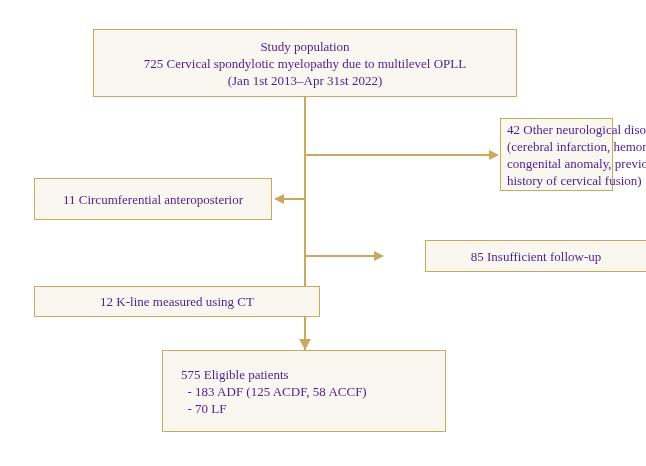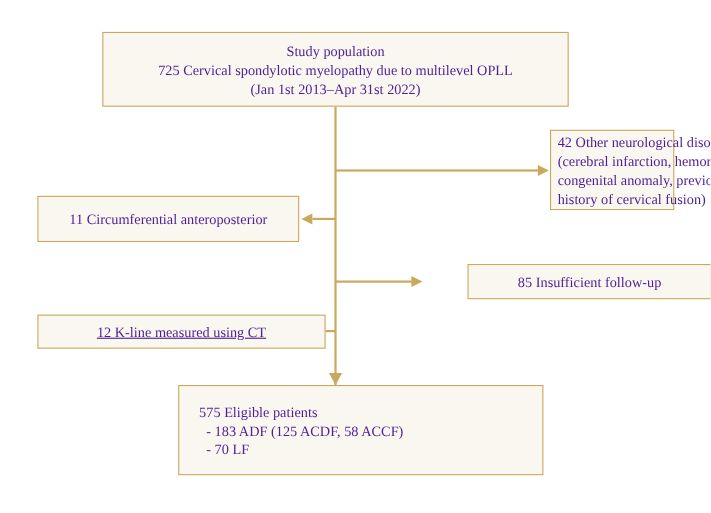--- a/index.html
+++ b/index.html
@@ -98,23 +98,23 @@
   </div>
 
   <div class="box center" style="left:34px; top:178px; width:238px; height:42px;">
     <div class="line">11 Circumferential anteroposterior</div>
   </div>
 
   <div class="box center" style="left:385px; top:240px; width:222px; height:32px;margin-left:40px;">
     <div class="line">85 Insufficient follow-up</div>
   </div>
 
-  <div class="box center" style="left:34px; top:286px; width:262px; height:31px;text-decoration:underline;">
+  <div class="box center" style="left:34px; top:286px; width:286px; height:31px;">
     <div class="line">12 K-line measured using CT</div>
   </div>
 
-  <div class="box left" style="left:162px; top:350px; width:332px; height:82px; padding-left:18px;">
+  <div class="box left" style="left:162px; top:350px; width:284px; height:82px; padding-left:18px;">
     <div class="line">575 Eligible patients</div>
     <div class="line">  - 183 ADF (125 ACDF, 58 ACCF)</div>
     <div class="line">  - 70 LF</div>
   </div>
 
 </div>
 
 </body></html>

